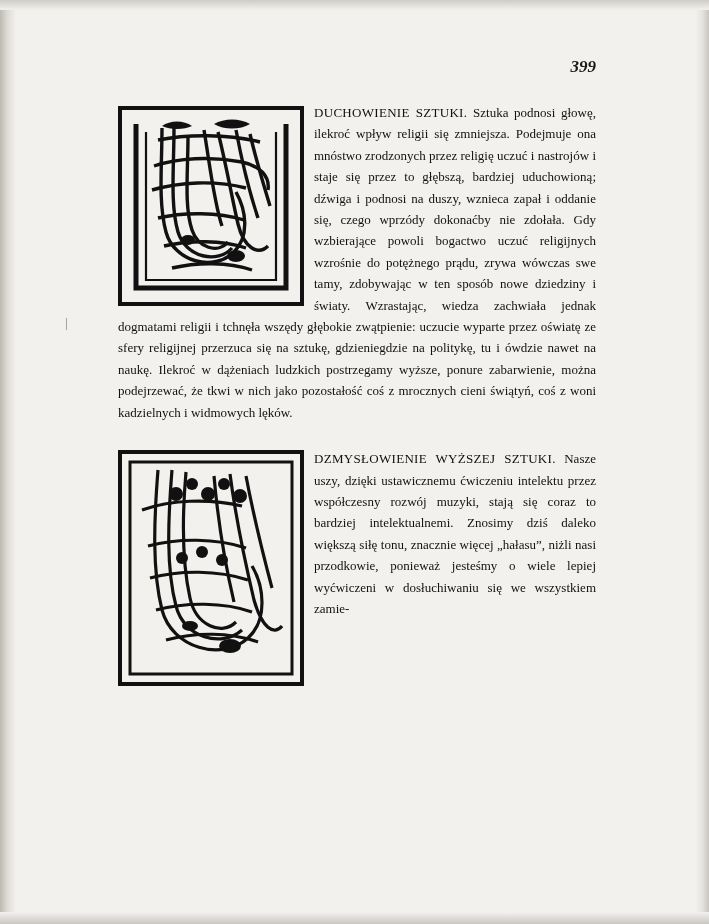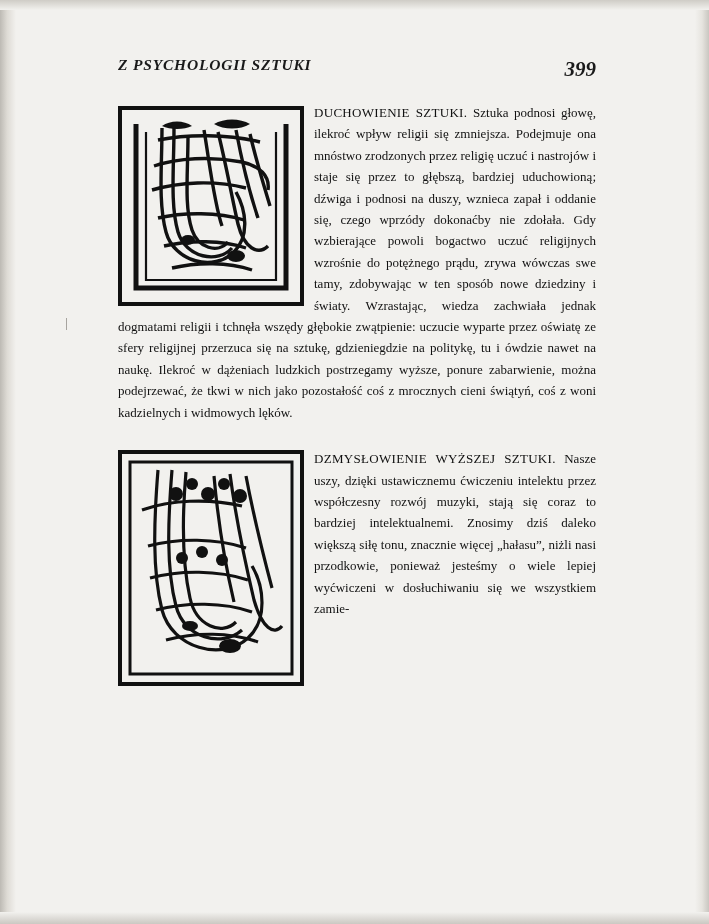--- a/index.html
+++ b/index.html
@@ -73,21 +73,21 @@
     font-size: 15.5px;
     letter-spacing: 0.8px;
     color: #1a1a1a;
   }
   .running-head .folio {
     position: absolute;
     right: 0;
     top: 1px;
     font-style: italic;
     font-weight: bold;
-    font-size: 21px;
+    font-size: 17px;
     color: #1a1a1a;
   }
 
   
   .section {
     position: relative;
     margin-top: 16px;
   }
   .section.second {
     margin-top: 25px;
@@ -132,21 +132,20 @@
 <div class="page">
   <div class="paper-edge-left"></div>
   <div class="paper-edge-right"></div>
   <div class="paper-edge-top"></div>
   <div class="paper-edge-bottom"></div>
   <div class="tick"></div>
 
   <div class="content">
 
     <div class="running-head">
-      <div class="title">Z PSYCHOLOGII SZTUKI</div>
       <div class="folio">399</div>
     </div>
 
     <div class="section">
       <div class="initial-block art">
         <svg width="186" height="200" viewBox="0 0 186 200" xmlns="http://www.w3.org/2000/svg">
           <rect x="2" y="2" width="182" height="196" fill="#f2f1ee" stroke="#111" stroke-width="4"></rect>
           <g fill="none" stroke="#111" stroke-width="3.4">
             <path d="M18 18 L18 182 L168 182 L168 18" stroke-width="5"></path>
             <path d="M28 26 L28 174 L158 174 L158 26" stroke-width="2.2"></path>

